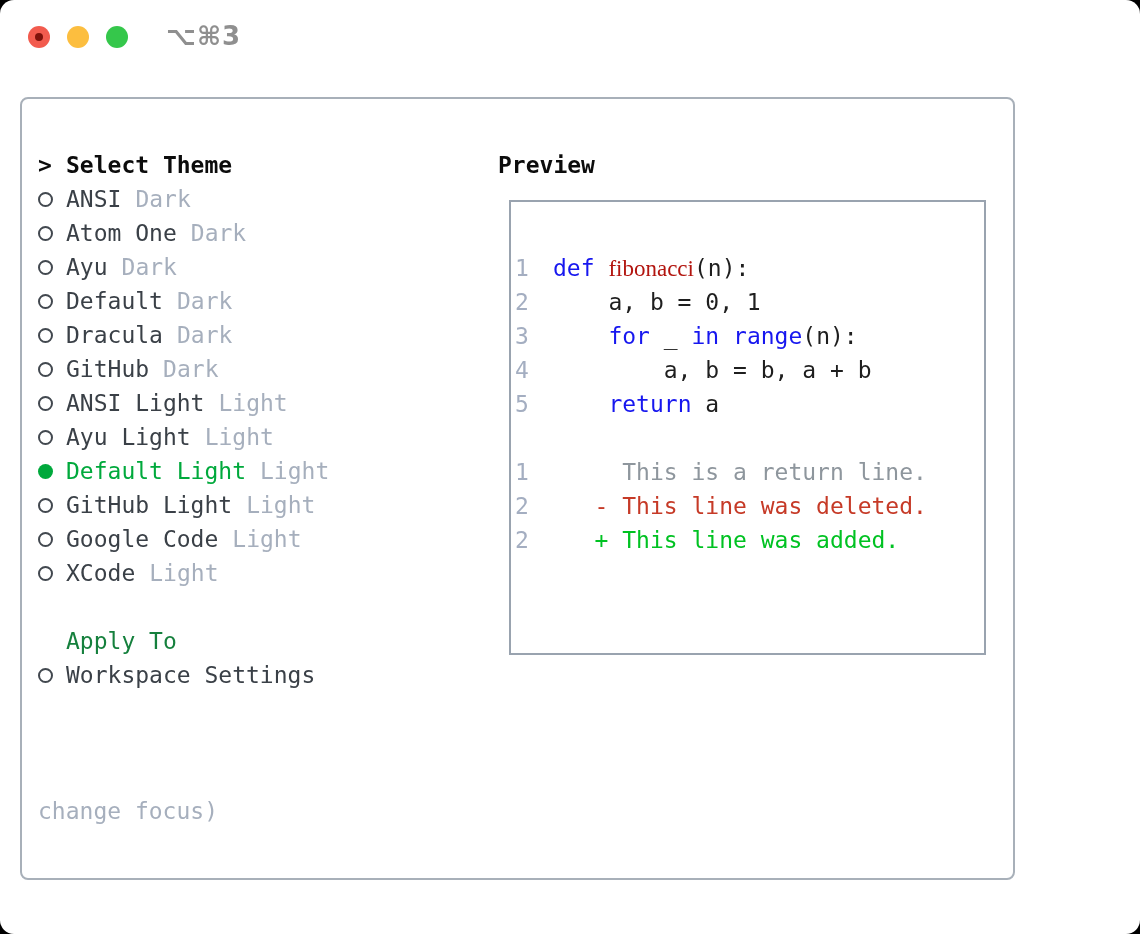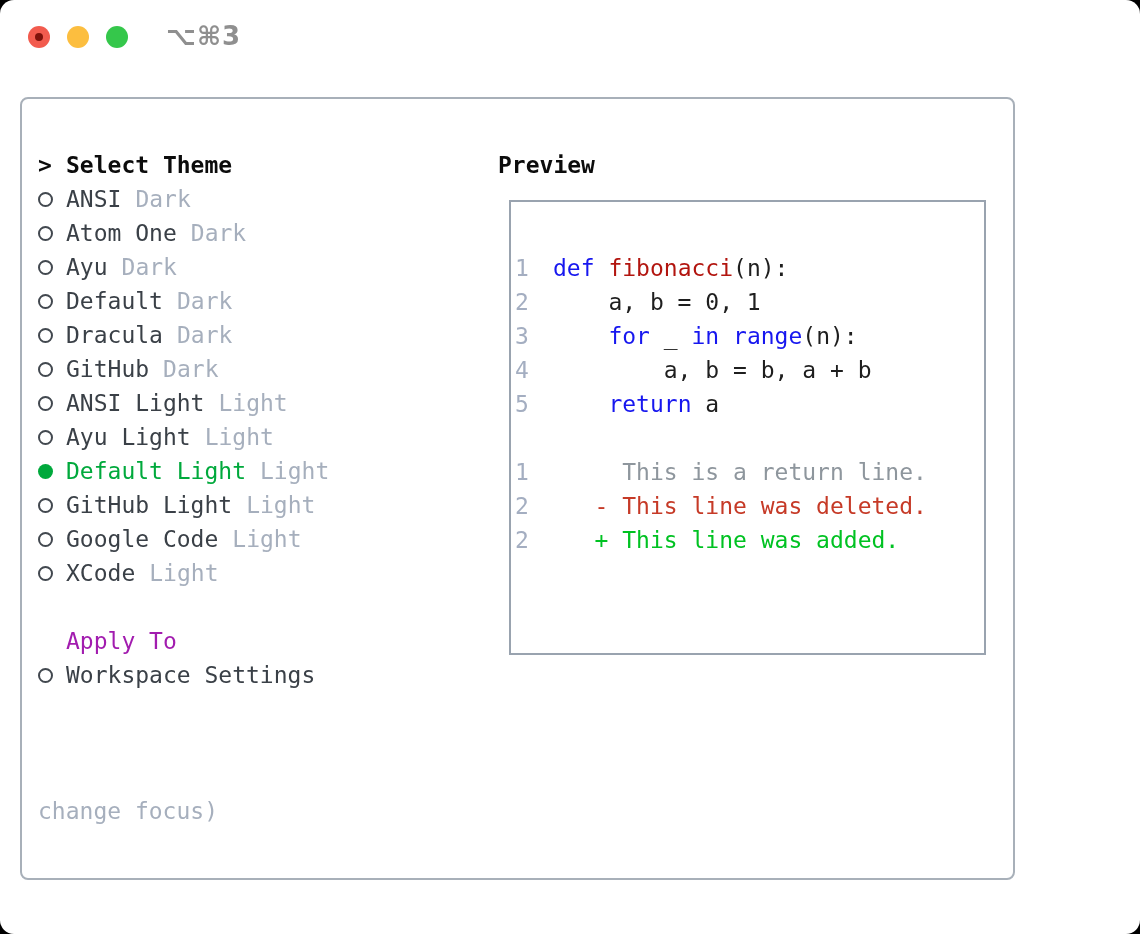--- a/index.html
+++ b/index.html
@@ -22,39 +22,39 @@
          border:2px solid var(--panel-border);border-radius:8px;background:#fff;}
 
   
   .left{position:absolute;left:16px;top:49px;width:450px;}
   .row{display:flex;align-items:center;height:34px;font-size:23px;line-height:34px;white-space:pre;}
   .sym{width:28px;flex:none;display:flex;align-items:center;}
   .gt{font-weight:bold;color:var(--heading);font-size:23px;}
   .radio{box-sizing:border-box;width:15px;height:15px;border:2px solid #42484F;border-radius:50%;}
   .radio.on{border:none;background:var(--accent-green);}
   .hdr-label{font-weight:bold;color:var(--heading);}
-  .hdr2-label{font-weight:normal;color:#a21caf;}
+  .hdr2-label{font-weight:normal;color:#15803d;}
   .nm{margin-right:14px;color:var(--text-dark);}
   .nm.sel{color:var(--accent-green);}
   .var{color:var(--muted);}
   .opt-label{color:var(--text-dark);}
   .opt-label.sel{color:var(--accent-green);}
   .apply{margin-top:34px;}
   .hint{margin-top:34px;color:var(--muted);font-size:23px;line-height:34px;white-space:pre;}
 
   
   .preview-title{position:absolute;left:476px;top:49px;height:34px;line-height:34px;
                  font-size:23px;font-weight:bold;color:var(--heading);}
   .preview-box{position:absolute;left:487px;top:101px;width:473px;height:402px;
                border:2px solid var(--preview-border);background:#fff;
                padding-top:49px;box-sizing:content-box;overflow:hidden;}
   .cl{height:34px;line-height:34px;font-size:23px;white-space:pre;color:var(--code-plain);}
   .num{display:inline-block;width:38px;margin-left:4px;color:var(--line-number);}
   .kw{color:var(--code-keyword);}
-  .fn{color:var(--code-function);}
+  .fn{color:var(--code-function);font-family:Liberation Serif, serif;}
   .ctx{color:var(--diff-context);}
   .del{color:var(--diff-deleted);}
   .add{color:var(--diff-added);}
 </style>
 </head>
 <body>
 
 <div class="window">
 
   <span class="tl red">

